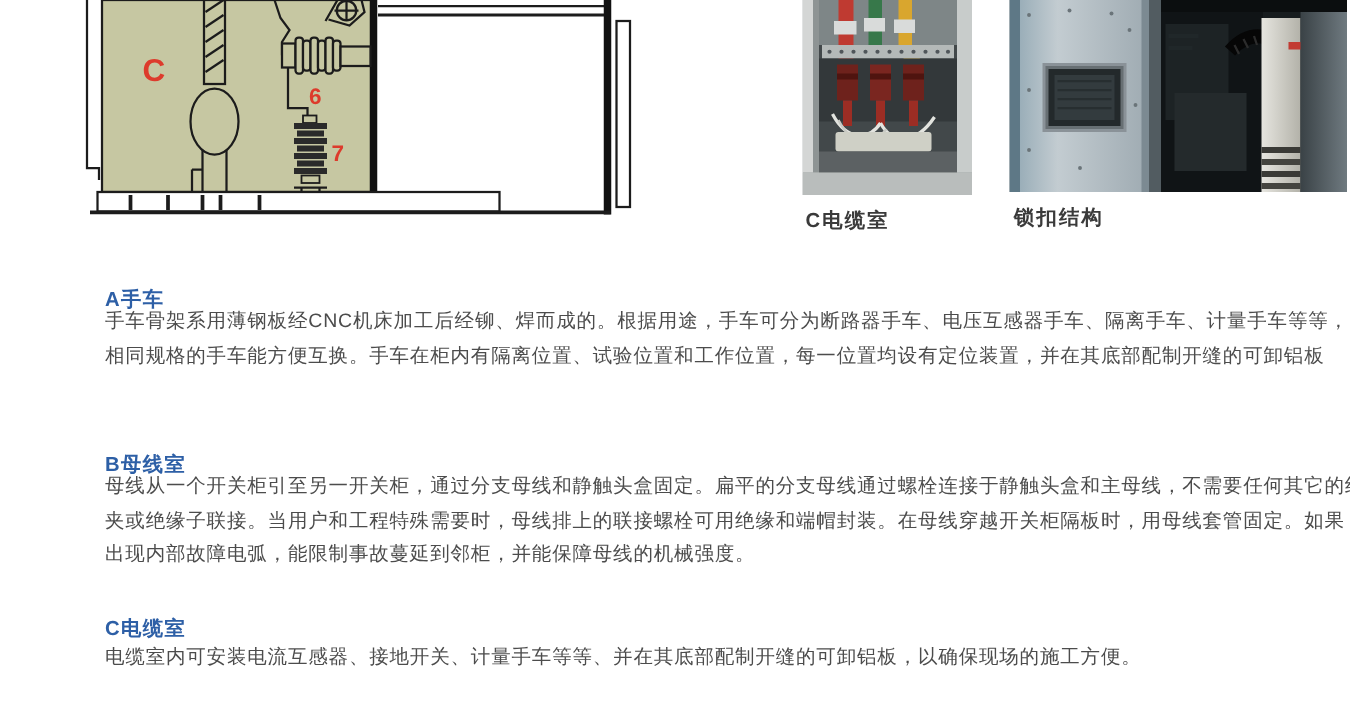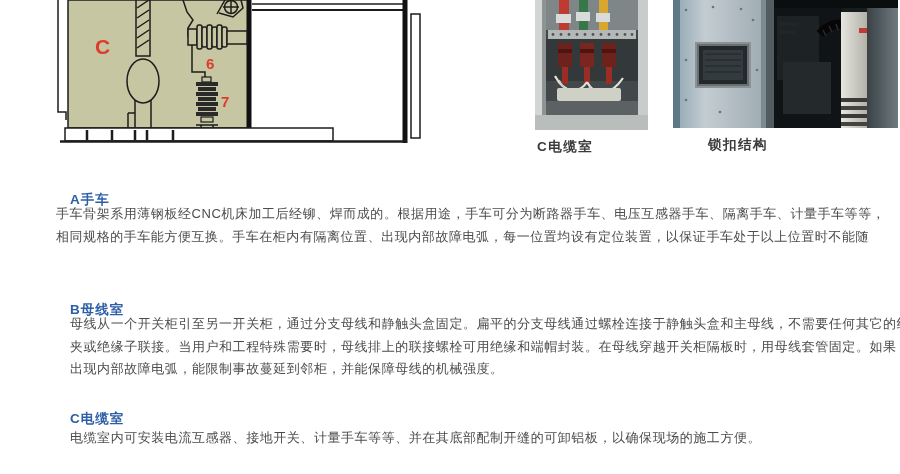--- a/index.html
+++ b/index.html
@@ -10,31 +10,31 @@
   .abs{position:absolute;}
   
   #diagram{left:55px;top:0;}
   
   #photo1{left:535px;top:0;}
   #photo2{left:673px;top:0;}
   .photo-caption{
     font-size:13.5px;font-weight:bold;color:#3a3a3a;letter-spacing:1.5px;
   }
   #caption1{left:537px;top:138px;}
-  #caption2{left:708px;top:136px;}
+  #caption2{left:676px;top:136px;}
   
   .section-heading{
     font-size:13.5px;font-weight:bold;color:#2d5fa6;letter-spacing:1px;
   }
   .body-line{
     font-size:13px;color:#4c4c4c;letter-spacing:0.55px;line-height:22.6px;
     white-space:nowrap;
   }
   #secA-head{left:70px;top:191px;}
-  #secA-body{left:56px;top:203px;}
+  #secA-body{left:70px;top:203px;}
   #secB-head{left:70px;top:301px;text-align:center;}
   #secB-body{left:70px;top:313px;}
   #secC-head{left:70px;top:410px;}
   #secC-body{left:70px;top:427px;}
   .dline{stroke:#1c1c1c;stroke-width:1.5;fill:none;}
   .dfill{fill:#c6c7a2;}
   .dlab{fill:#dd3b2c;font-weight:bold;font-family:"Liberation Sans",sans-serif;}
 </style>
 </head>
 <body>
@@ -219,21 +219,21 @@
   <rect x="194" y="0" width="31" height="128" fill="url(#rightG)"></rect>
   <rect x="101" y="0" width="124" height="8" fill="#0b0e0f"></rect>
 </svg>
 
 <div id="caption1" class="abs photo-caption">C电缆室</div>
 <div id="caption2" class="abs photo-caption">锁扣结构</div>
 
 <div id="secA-head" class="abs section-heading">A手车</div>
 <div id="secA-body" class="abs">
   <div class="body-line">手车骨架系用薄钢板经CNC机床加工后经铆、焊而成的。根据用途，手车可分为断路器手车、电压互感器手车、隔离手车、计量手车等等，</div>
-  <div class="body-line">相同规格的手车能方便互换。手车在柜内有隔离位置、出现内部故障电弧，每一位置均设有定位装置，以保证手车处于以上位置时不能随</div>
+  <div class="body-line">相同规格的手车能方便互换。手车在柜内有隔离位置、试验位置和工作位置，每一位置均设有定位装置，并在其底部配制开缝的可卸铝板</div>
 </div>
 
 <div id="secB-head" class="abs section-heading">B母线室</div>
 <div id="secB-body" class="abs">
   <div class="body-line">母线从一个开关柜引至另一开关柜，通过分支母线和静触头盒固定。扁平的分支母线通过螺栓连接于静触头盒和主母线，不需要任何其它的线</div>
   <div class="body-line">夹或绝缘子联接。当用户和工程特殊需要时，母线排上的联接螺栓可用绝缘和端帽封装。在母线穿越开关柜隔板时，用母线套管固定。如果</div>
   <div class="body-line">出现内部故障电弧，能限制事故蔓延到邻柜，并能保障母线的机械强度。</div>
 </div>
 
 <div id="secC-head" class="abs section-heading">C电缆室</div>

